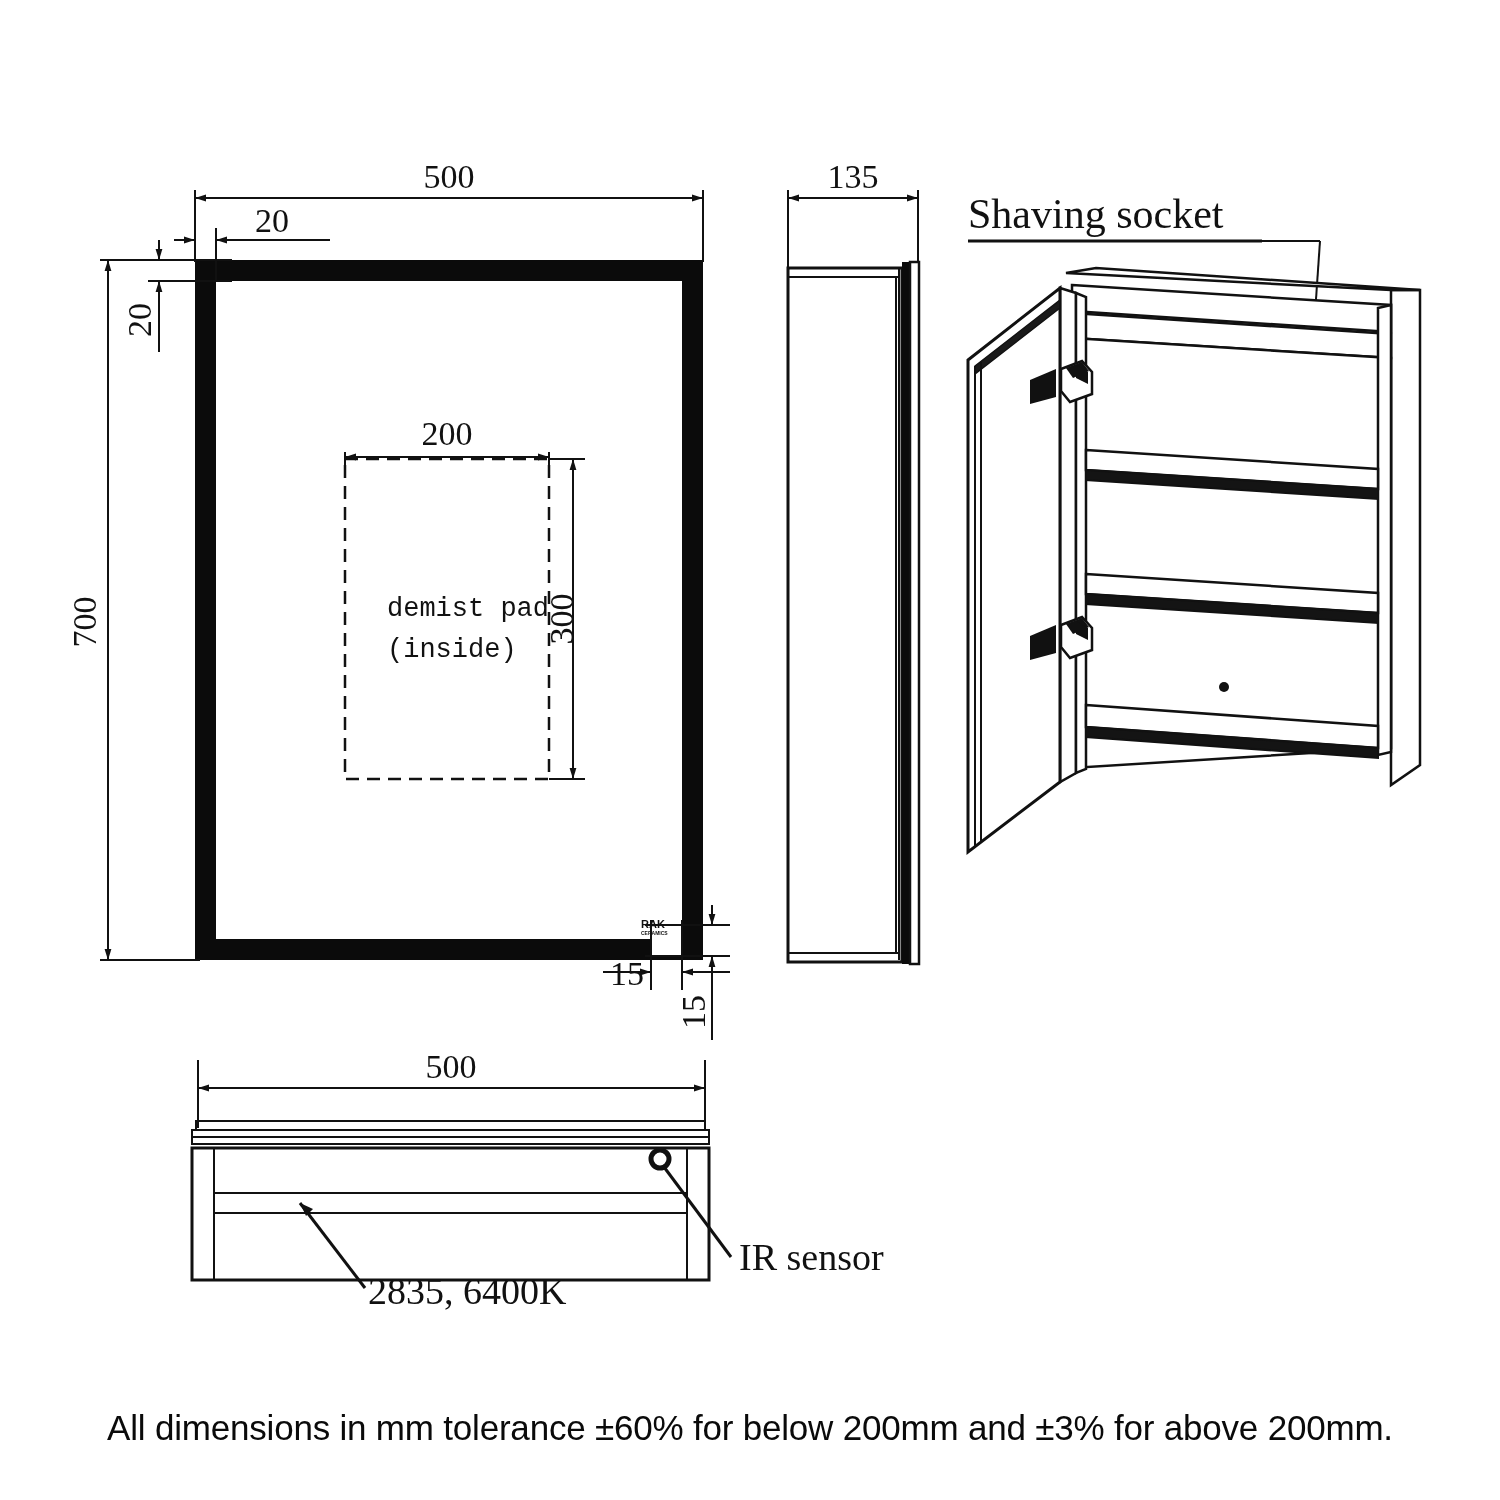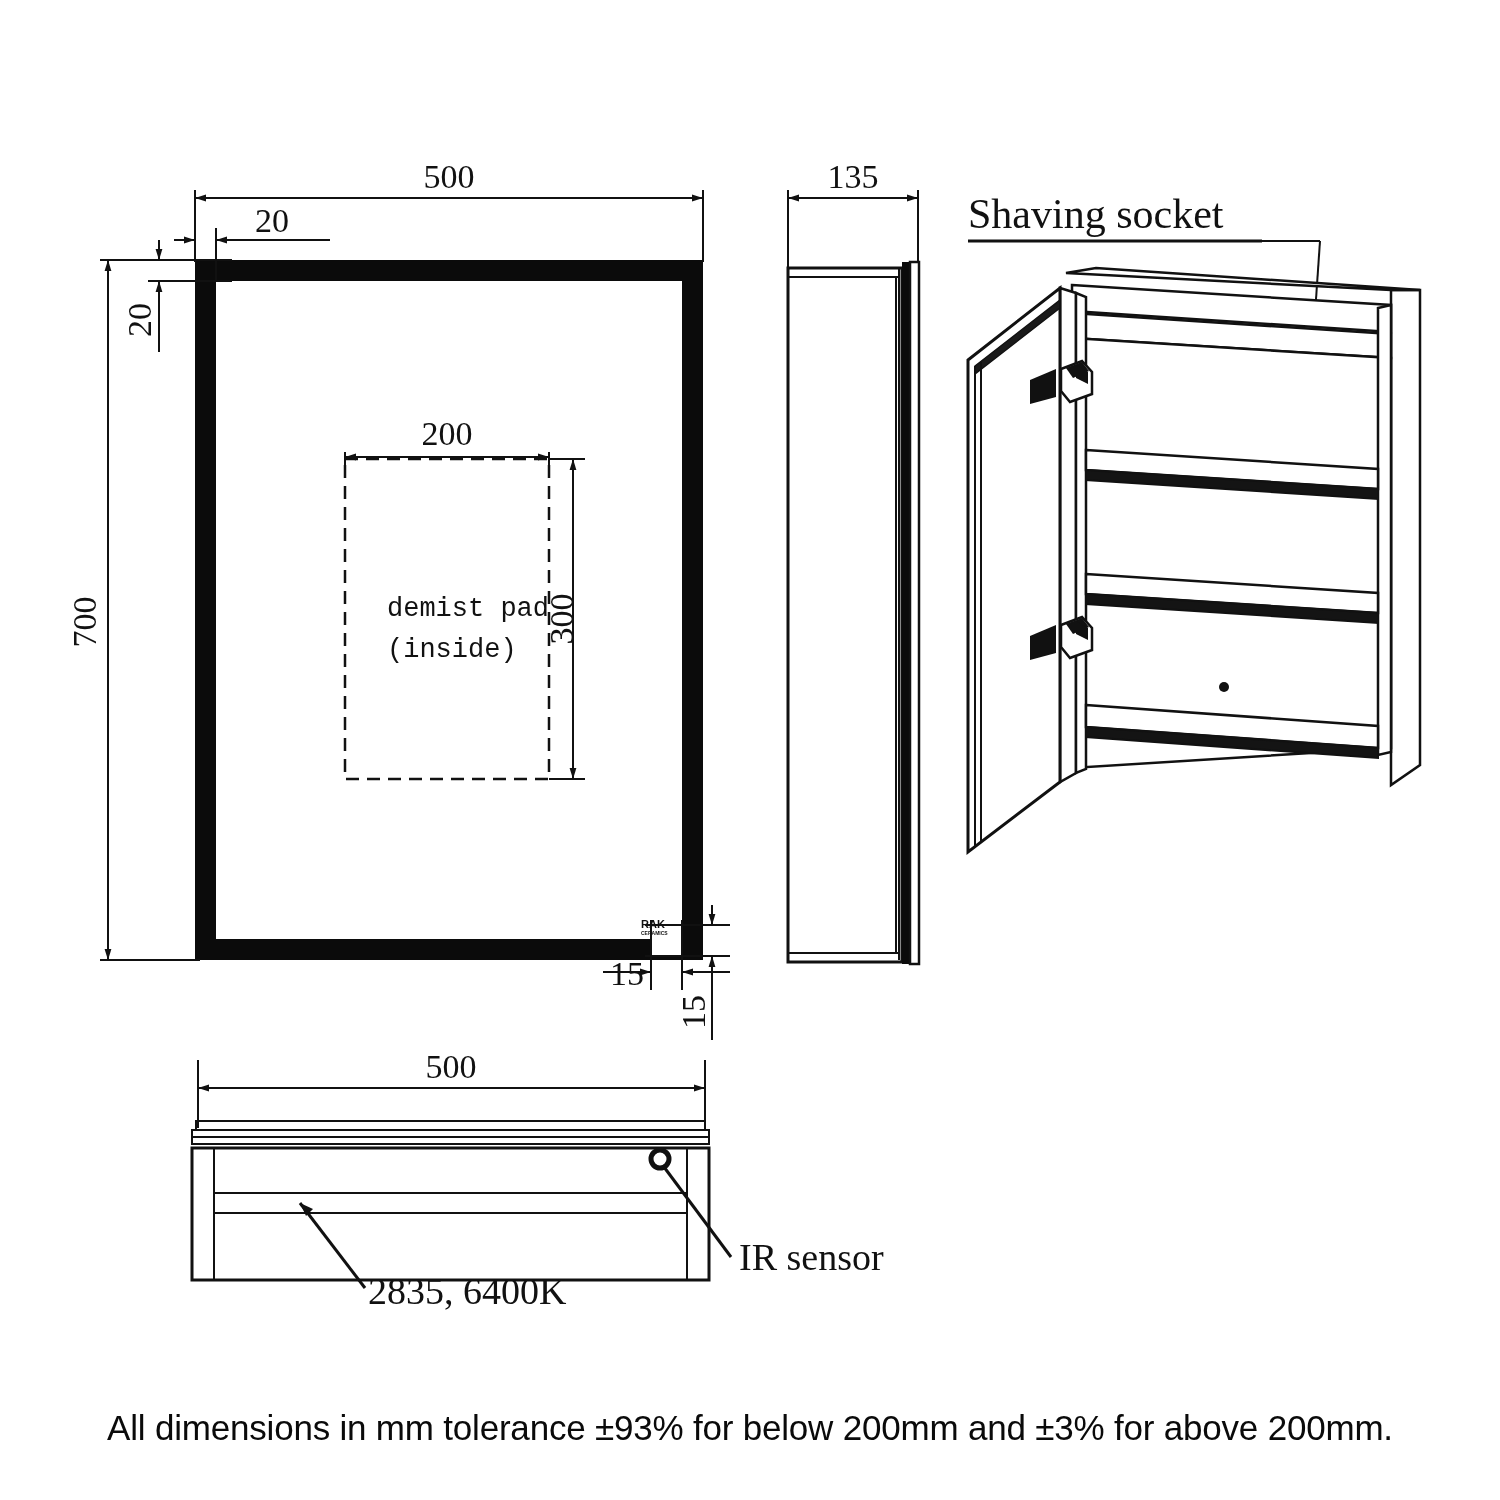--- a/index.html
+++ b/index.html
@@ -286,14 +286,14 @@
 
     <g>
       <line x1="300" y1="1203" x2="365" y2="1288" class="med"></line>
       <path d="M300,1203 L313,1209 L306,1216 Z" fill="#111"></path>
       <text class="callout-txt" x="368" y="1304">2835, 6400K</text>
     </g>
   </g>
 
 </svg>
 
-<div class="foot-note">All dimensions in mm tolerance ±93% for below 200mm and ±3% for above 200mm.</div>
+<div class="foot-note">All dimensions in mm tolerance ±60% for below 200mm and ±3% for above 200mm.</div>
 </div>
 
 </body></html>

